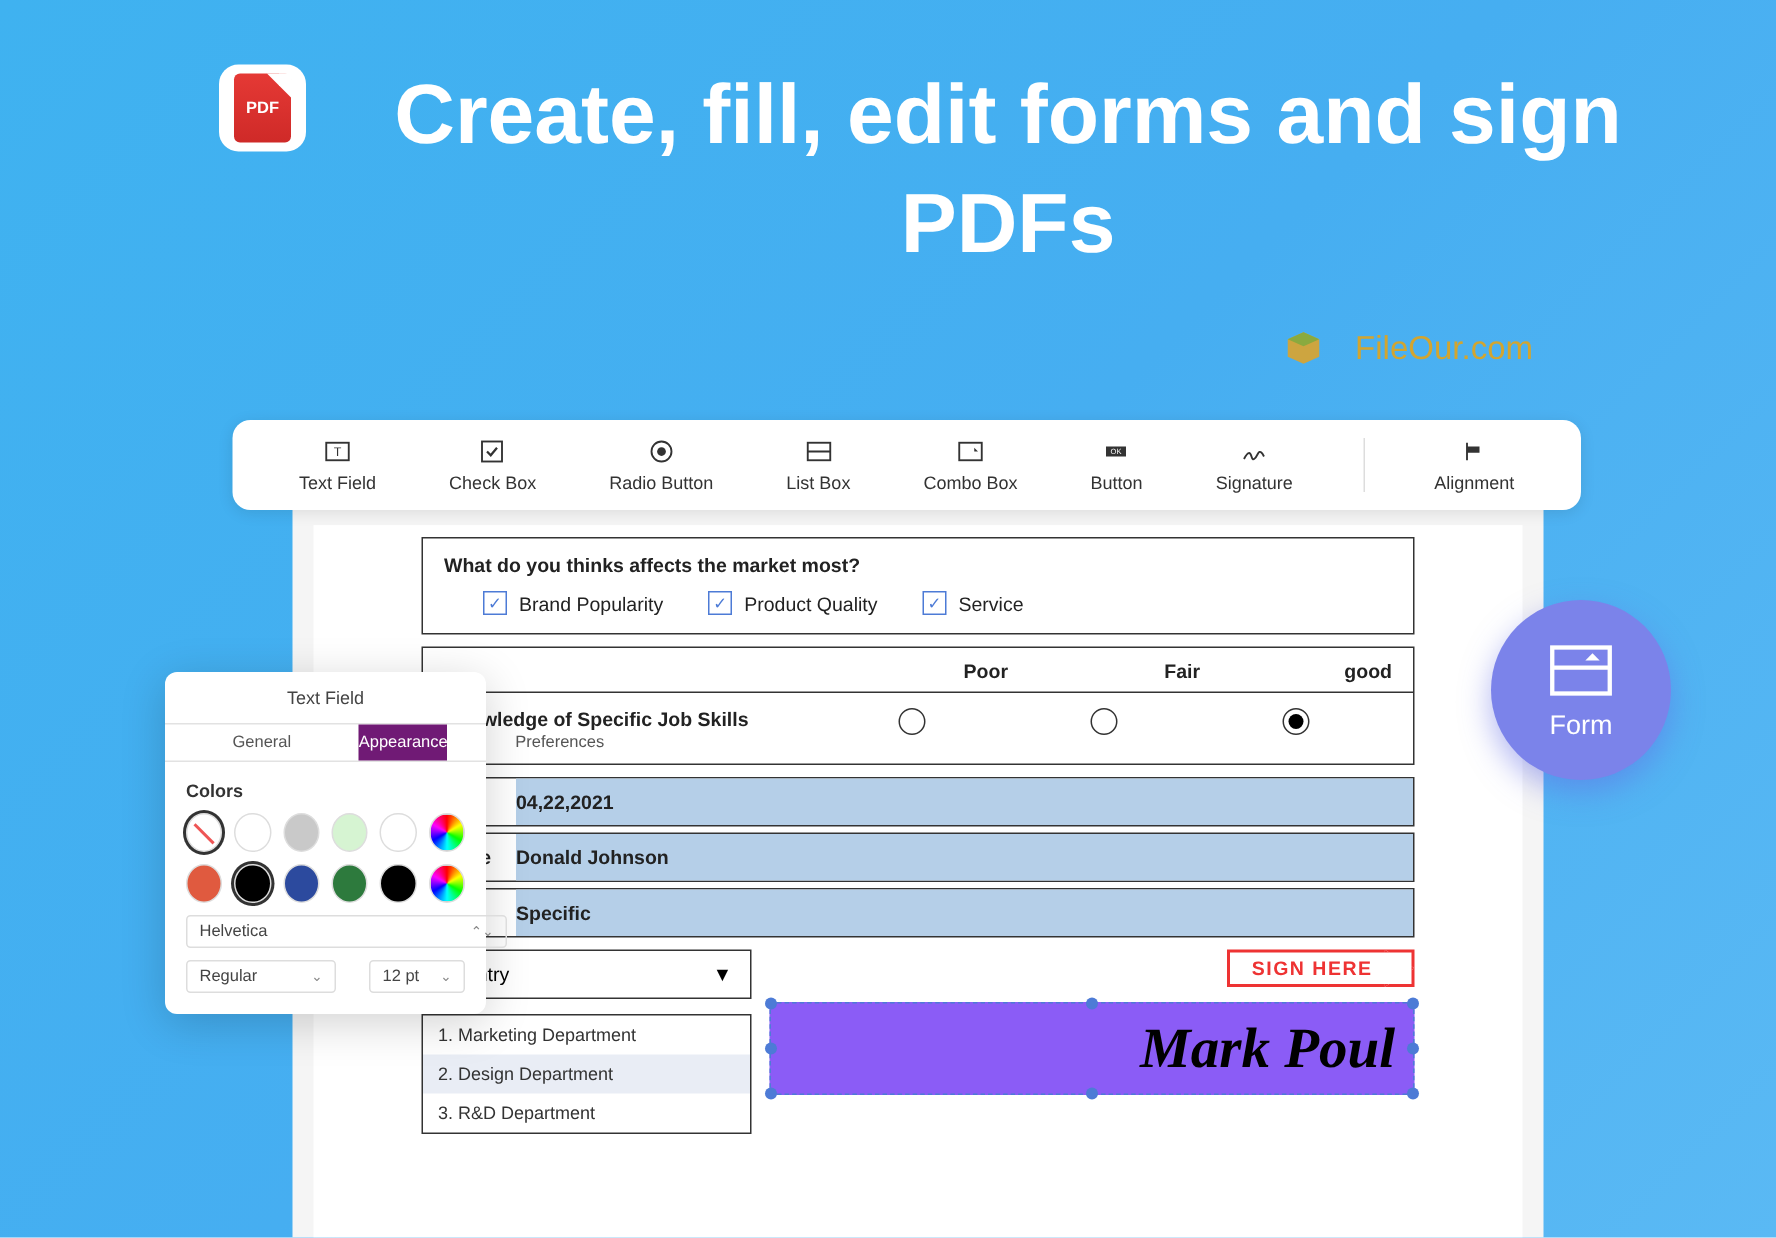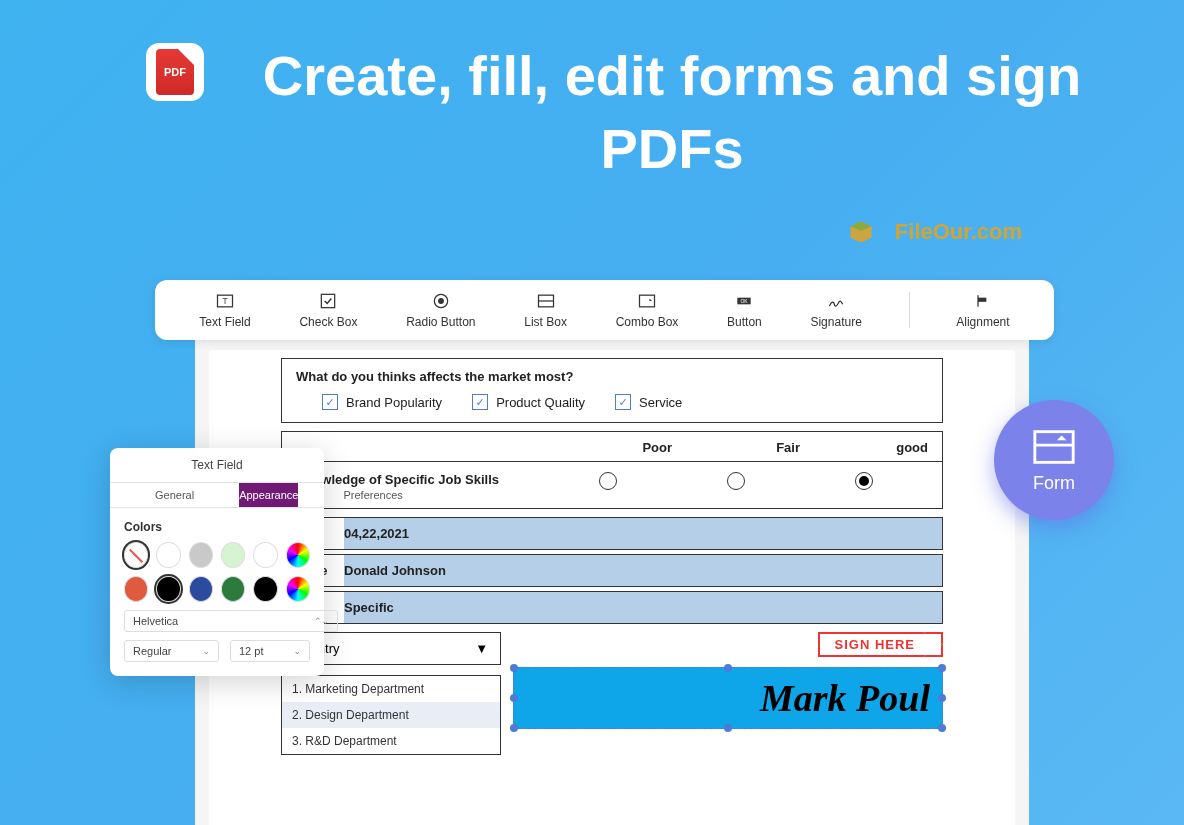--- a/index.html
+++ b/index.html
@@ -57,21 +57,21 @@
   font-size: 56px;
   font-weight: 700;
   text-align: center;
   line-height: 1.3;
 }
 .watermark{
   position:absolute;
   top:218px;
   right:162px;
   color:#d2a530;
-  font-weight:700;
+  font-weight:400;
   font-size:22px;
   display:flex;
   align-items:center;
   gap:20px;
 }
 .watermark svg{width:28px;height:28px;}
 .toolbar {
   position: absolute;
   top: 280px;
   left: 155px;
@@ -134,21 +134,21 @@
 .field-input{flex:1;background:#b5cfe8;padding:8px 0;font-size:13px;font-weight:700;color:#222;}
 .bottom-row{display:flex;gap:12px;margin-top:8px;}
 .bottom-row .left{flex:0 0 220px;}
 .bottom-row .right{flex:1;text-align:right;}
 .country-select{border:1.5px solid #333;padding:8px 12px;font-size:13px;display:flex;justify-content:space-between;align-items:center;cursor:pointer;margin-bottom:10px;}
 .dept-list{border:1.5px solid #333;font-size:12px;color:#333;}
 .dept-item{padding:6px 10px;}
 .dept-item.selected{background:#e9edf5;}
 .sign-here{border:2px solid #e33;display:inline-block;padding:3px 26px 3px 14px;font-size:13px;font-weight:700;color:#e33;letter-spacing:1px;position:relative;margin:0 0 10px 6px;}
 .sign-here::after{content:"";position:absolute;right:-2px;top:-2px;bottom:-2px;width:18px;background:#fff;clip-path:polygon(0 0,100% 50%,0 100%);border:2px solid #e33;border-left:none;}
-.signature-box{border:1px dashed #4d7bd6;padding:8px 12px;position:relative;background:#0ea5e9;}
+.signature-box{border:1px dashed #4d7bd6;padding:8px 12px;position:relative;background:#8b5cf6;}
 .signature-text{font-family:'Brush Script MT',cursive;font-size:38px;font-style:italic;font-weight:700;}
 .sig-handle{position:absolute;width:8px;height:8px;background:#4d7bd6;border-radius:50%;}
 .sig-handle.tl{top:-4px;left:-4px;}.sig-handle.tc{top:-4px;left:calc(50% - 4px);}.sig-handle.tr{top:-4px;right:-4px;}
 .sig-handle.ml{top:calc(50% - 4px);left:-4px;}.sig-handle.mr{top:calc(50% - 4px);right:-4px;}
 .sig-handle.bl{bottom:-4px;left:-4px;}.sig-handle.bc{bottom:-4px;left:calc(50% - 4px);}.sig-handle.br{bottom:-4px;right:-4px;}
 .props-panel{
   position:absolute;
   top:448px;
   left:110px;
   width:214px;
@@ -162,21 +162,21 @@
 .props-tab{flex:1;text-align:center;font-size:11px;padding:6px 0;color:#555;cursor:pointer;margin-left:45px;}
 .props-tab.active{background:#701a75;color:#fff;text-align:center;}
 .props-section-title{font-size:12px;font-weight:700;color:#333;padding:12px 14px 8px;}
 .swatch-row{display:flex;gap:8px;padding:0 14px 8px;align-items:center;}
 .swatch{width:26px;height:26px;border-radius:50%;border:1px solid #ddd;cursor:pointer;}
 .swatch.none{background:#fff;position:relative;}
 .swatch.none::after{content:"";position:absolute;top:50%;left:2px;right:2px;height:2px;background:#e55;transform:rotate(45deg);}
 .swatch.selected{box-shadow:0 0 0 2px #333;}
 .fonts-header{display:flex;justify-content:space-between;align-items:center;padding:10px 14px 8px;}
 .font-a{color:#999;font-weight:700;}
-.select-row{display:flex;gap:11px;padding:0 14px;}
+.select-row{display:flex;gap:22px;padding:0 14px;}
 .sel{border:1px solid #ddd;border-radius:3px;padding:4px 8px;font-size:11px;color:#444;display:flex;align-items:center;justify-content:space-between;cursor:pointer;}
 .sel .chev{font-size:9px;color:#888;}
 .sel.full{flex:1;}
 .sel.font{width:100%;margin:0 14px 8px;}
 .form-badge{
   position:absolute;
   top:400px;
   right:70px;
   width:120px;
   height:120px;
@@ -373,21 +373,21 @@
   </div>
   <div class="sel font">
     <span>Helvetica</span>
       <span class="chev">⌃⌄</span>
   </div>
   <div class="select-row">
     <div class="sel full">
       <span>Regular</span>
         <span class="chev">⌄</span>
     </div>
-    <div class="sel" style="width:80px">
+    <div class="sel" style="width:64px">
       <span>12 pt</span>
         <span class="chev">⌄</span>
     </div>
   </div>
 </div>
 
 <div class="form-badge">
   <svg viewBox="0 0 48 40">
     <rect x="4" y="4" width="40" height="32" fill="none" stroke="#fff" stroke-width="3"></rect>
     <line x1="4" y1="18" x2="44" y2="18" stroke="#fff" stroke-width="3"></line>

